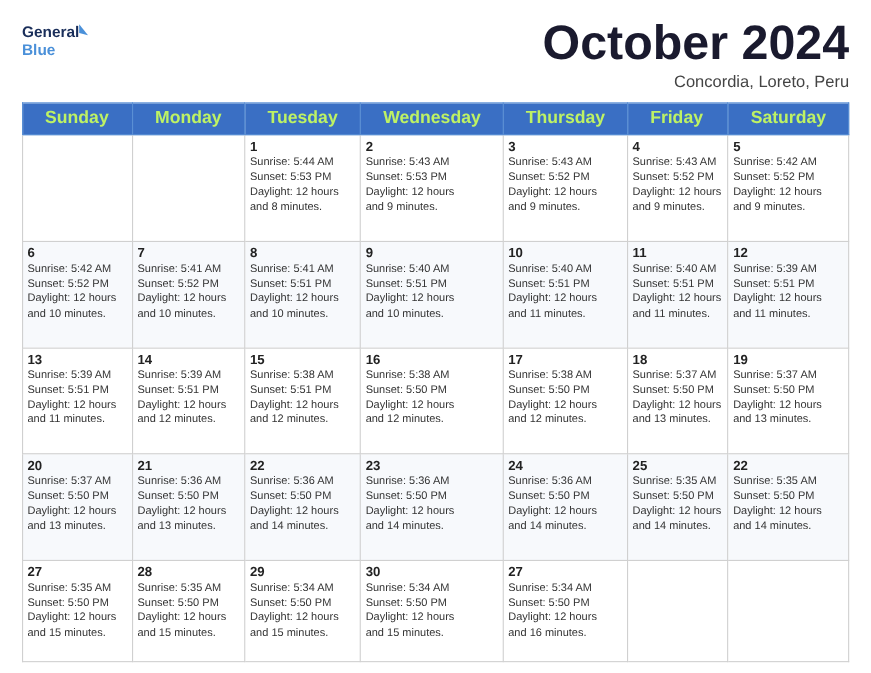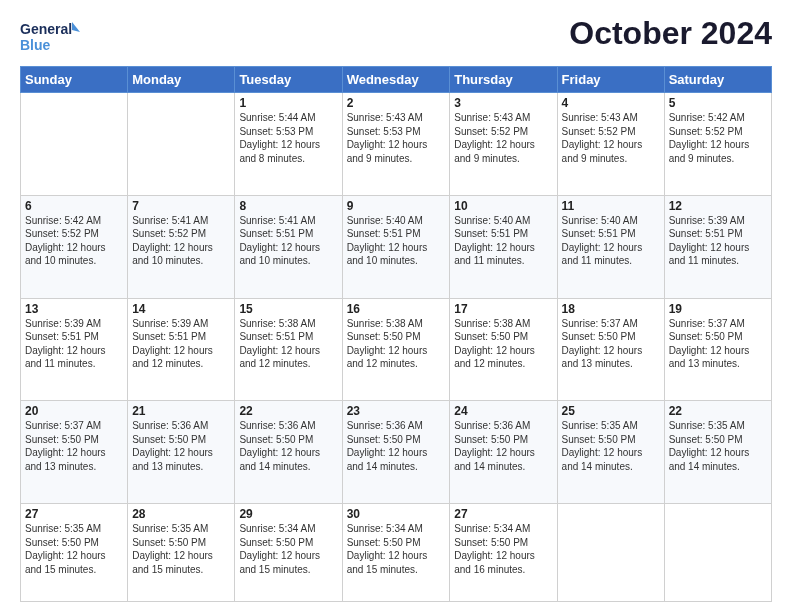--- a/index.html
+++ b/index.html
@@ -25,42 +25,42 @@
     }
     .logo {
       display: flex;
       align-items: flex-start;
       gap: 6px;
     }
     .title-block {
       text-align: right;
     }
     .main-title {
-      font-size: 32px;
+      font-size: 44px;
       font-weight: bold;
       color: #1a1a2e;
       line-height: 1.1;
     }
     .subtitle {
       font-size: 15px;
       color: #444;
       margin-top: 2px;
     }
     .calendar {
       width: 100%;
       border-collapse: collapse;
       flex: 1;
       font-size: 11px;
     }
     .calendar th {
       background-color: #3a6fc4;
-      color: #ffffff;
-      padding: 5px 4px;
+      color: #bef264;
+      padding: 5px 20px;
       text-align: left;
-      font-size: 13px;
+      font-size: 16px;
       font-weight: bold;
       border: 1px solid #5a8fd4;
     }
     .calendar td {
       vertical-align: top;
       border: 1px solid #d0d0d0;
       padding: 3px 4px;
       width: 108px;
       height: 80px;
       background: #fff;
@@ -93,20 +93,21 @@
   <div class="header">
     <div class="logo">
     <svg width="60" height="40" viewBox="0 0 60 40">
       <text x="0" y="18" font-size="14" font-weight="bold" font-family="Arial" fill="#1a2e5a">General</text>
       <text x="0" y="34" font-size="14" font-weight="bold" font-family="Arial" fill="#4a90d9">Blue</text>
       <polygon points="52,6 60,16 52,14" fill="#4a90d9"></polygon>
     </svg>
   </div>
     <div class="title-block">
       <div class="main-title">October 2024</div>
+      <div class="subtitle">Concordia, Loreto, Peru</div>
     </div>
   </div>
 
   <table class="calendar">
     <thead>
       <tr>
       <th>Sunday</th>
           <th>Monday</th>
           <th>Tuesday</th>
           <th>Wednesday</th>

